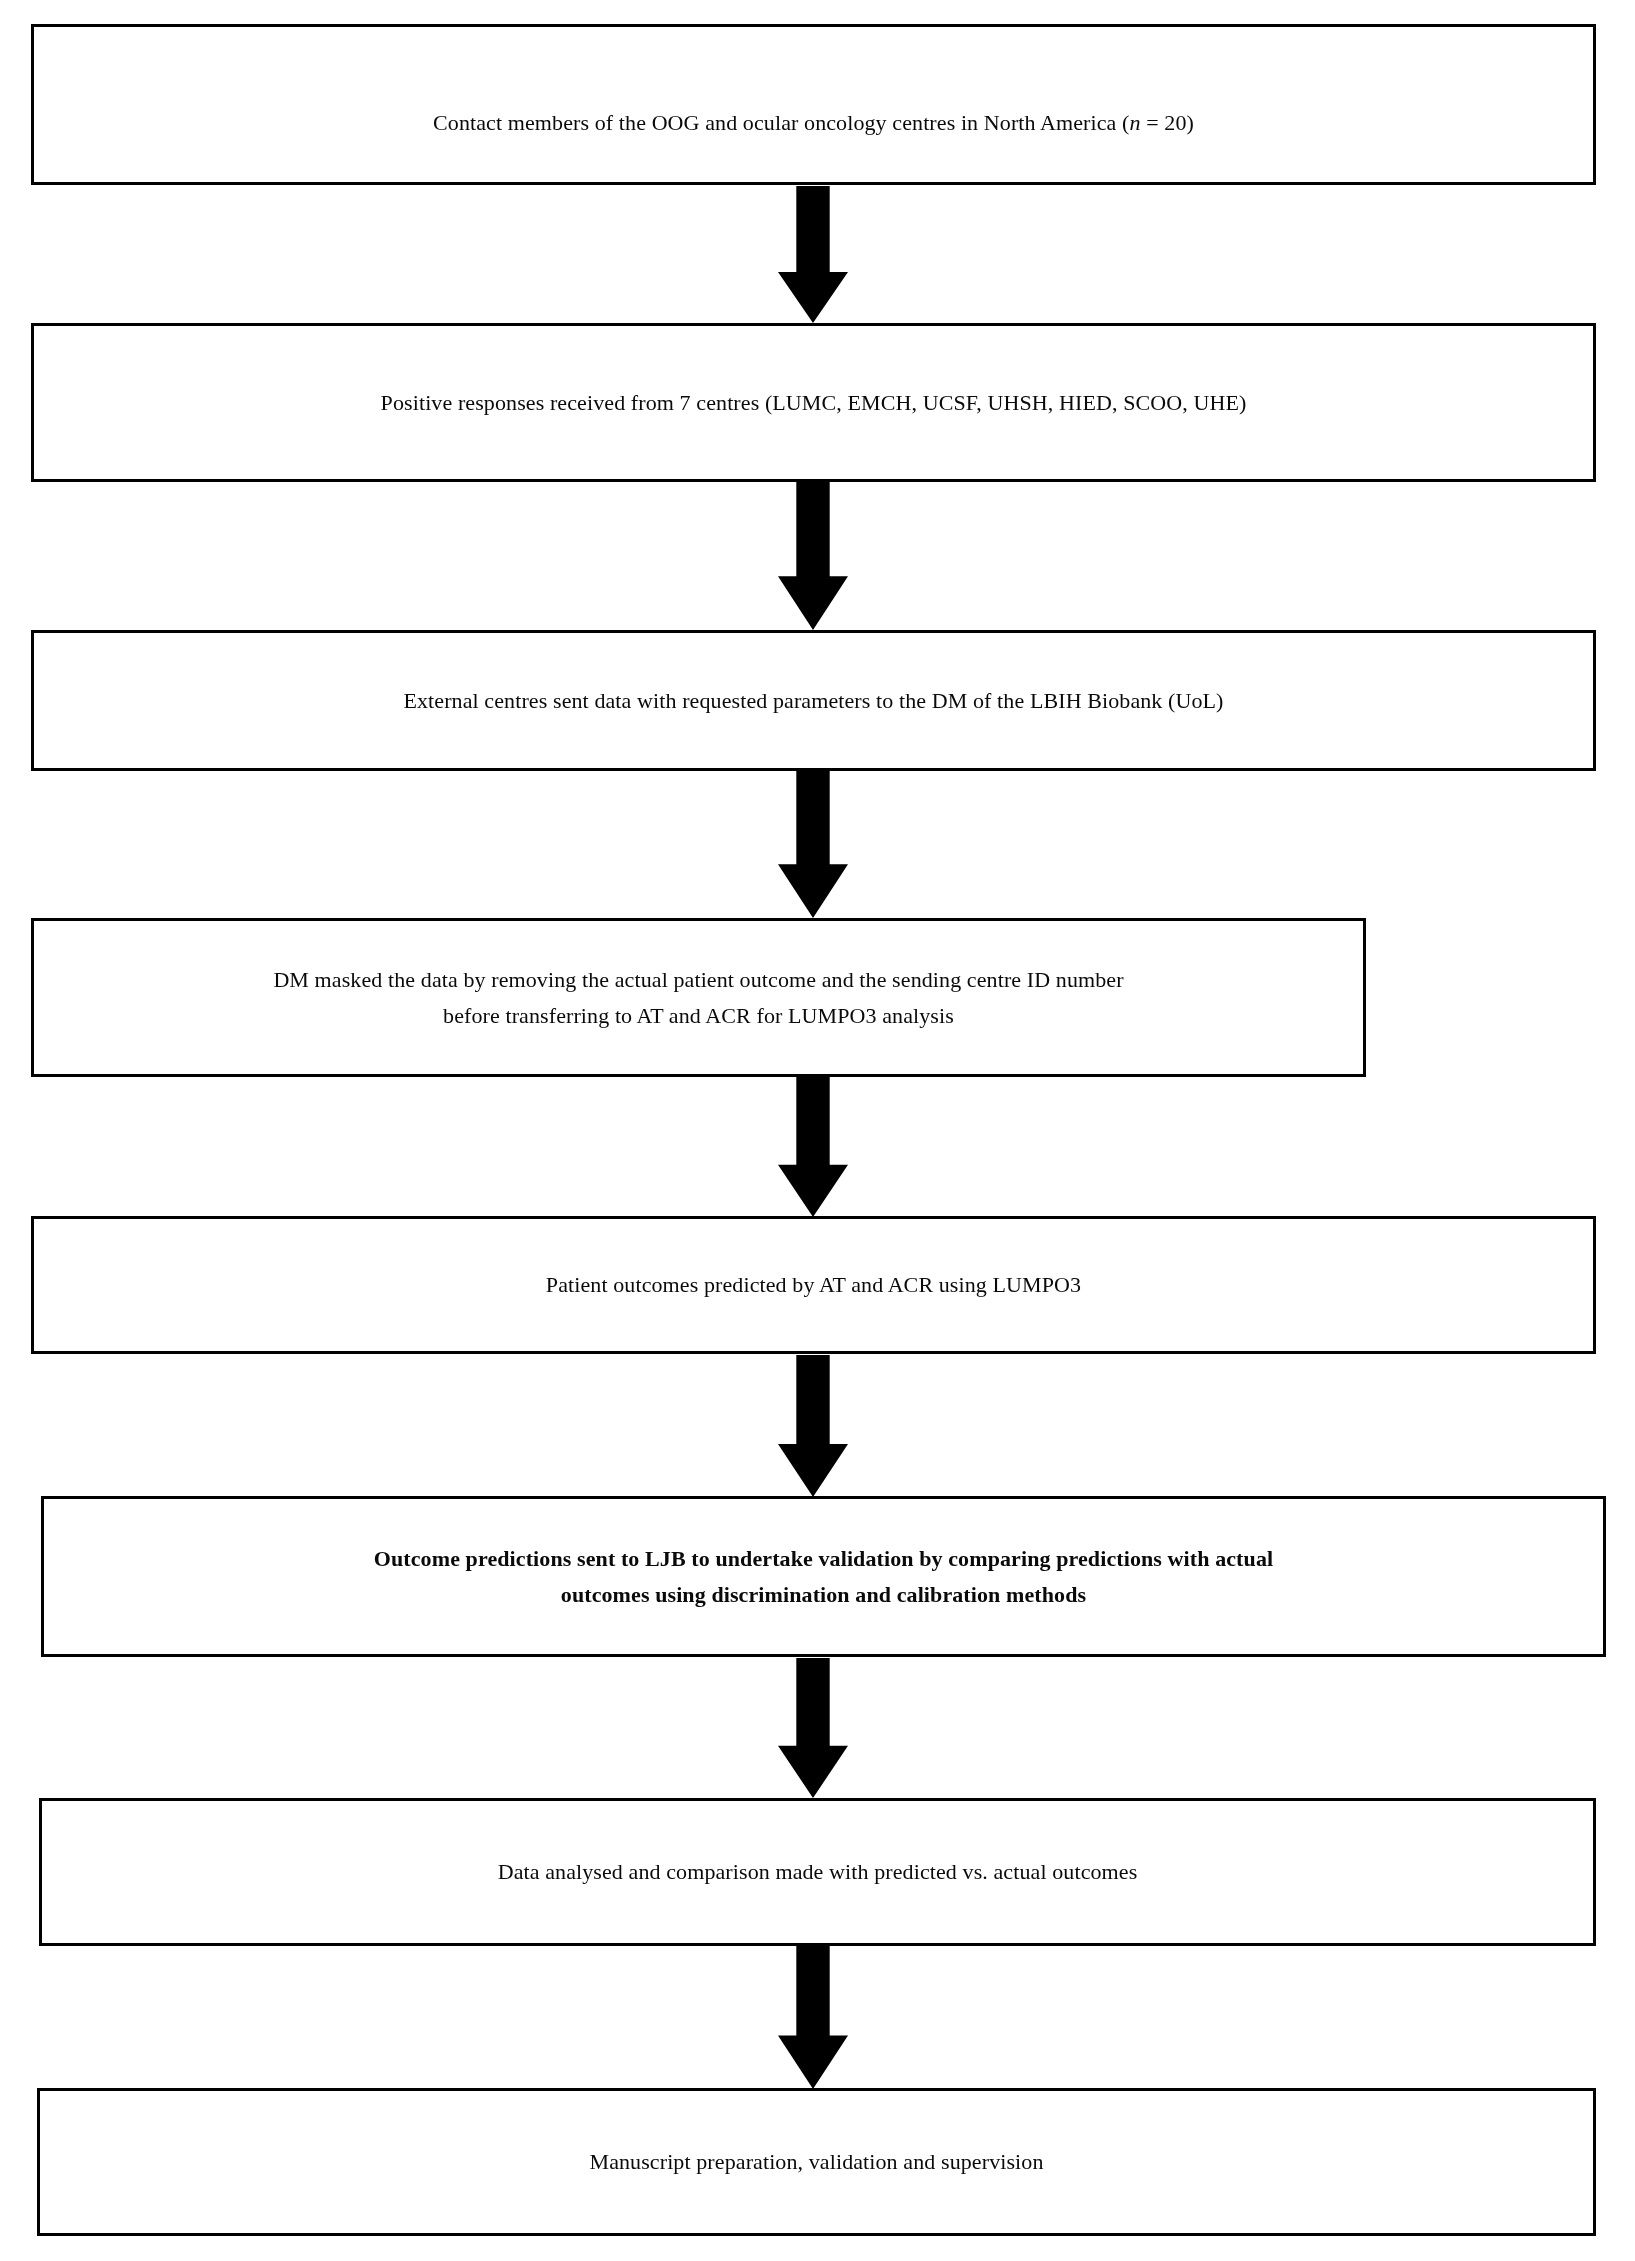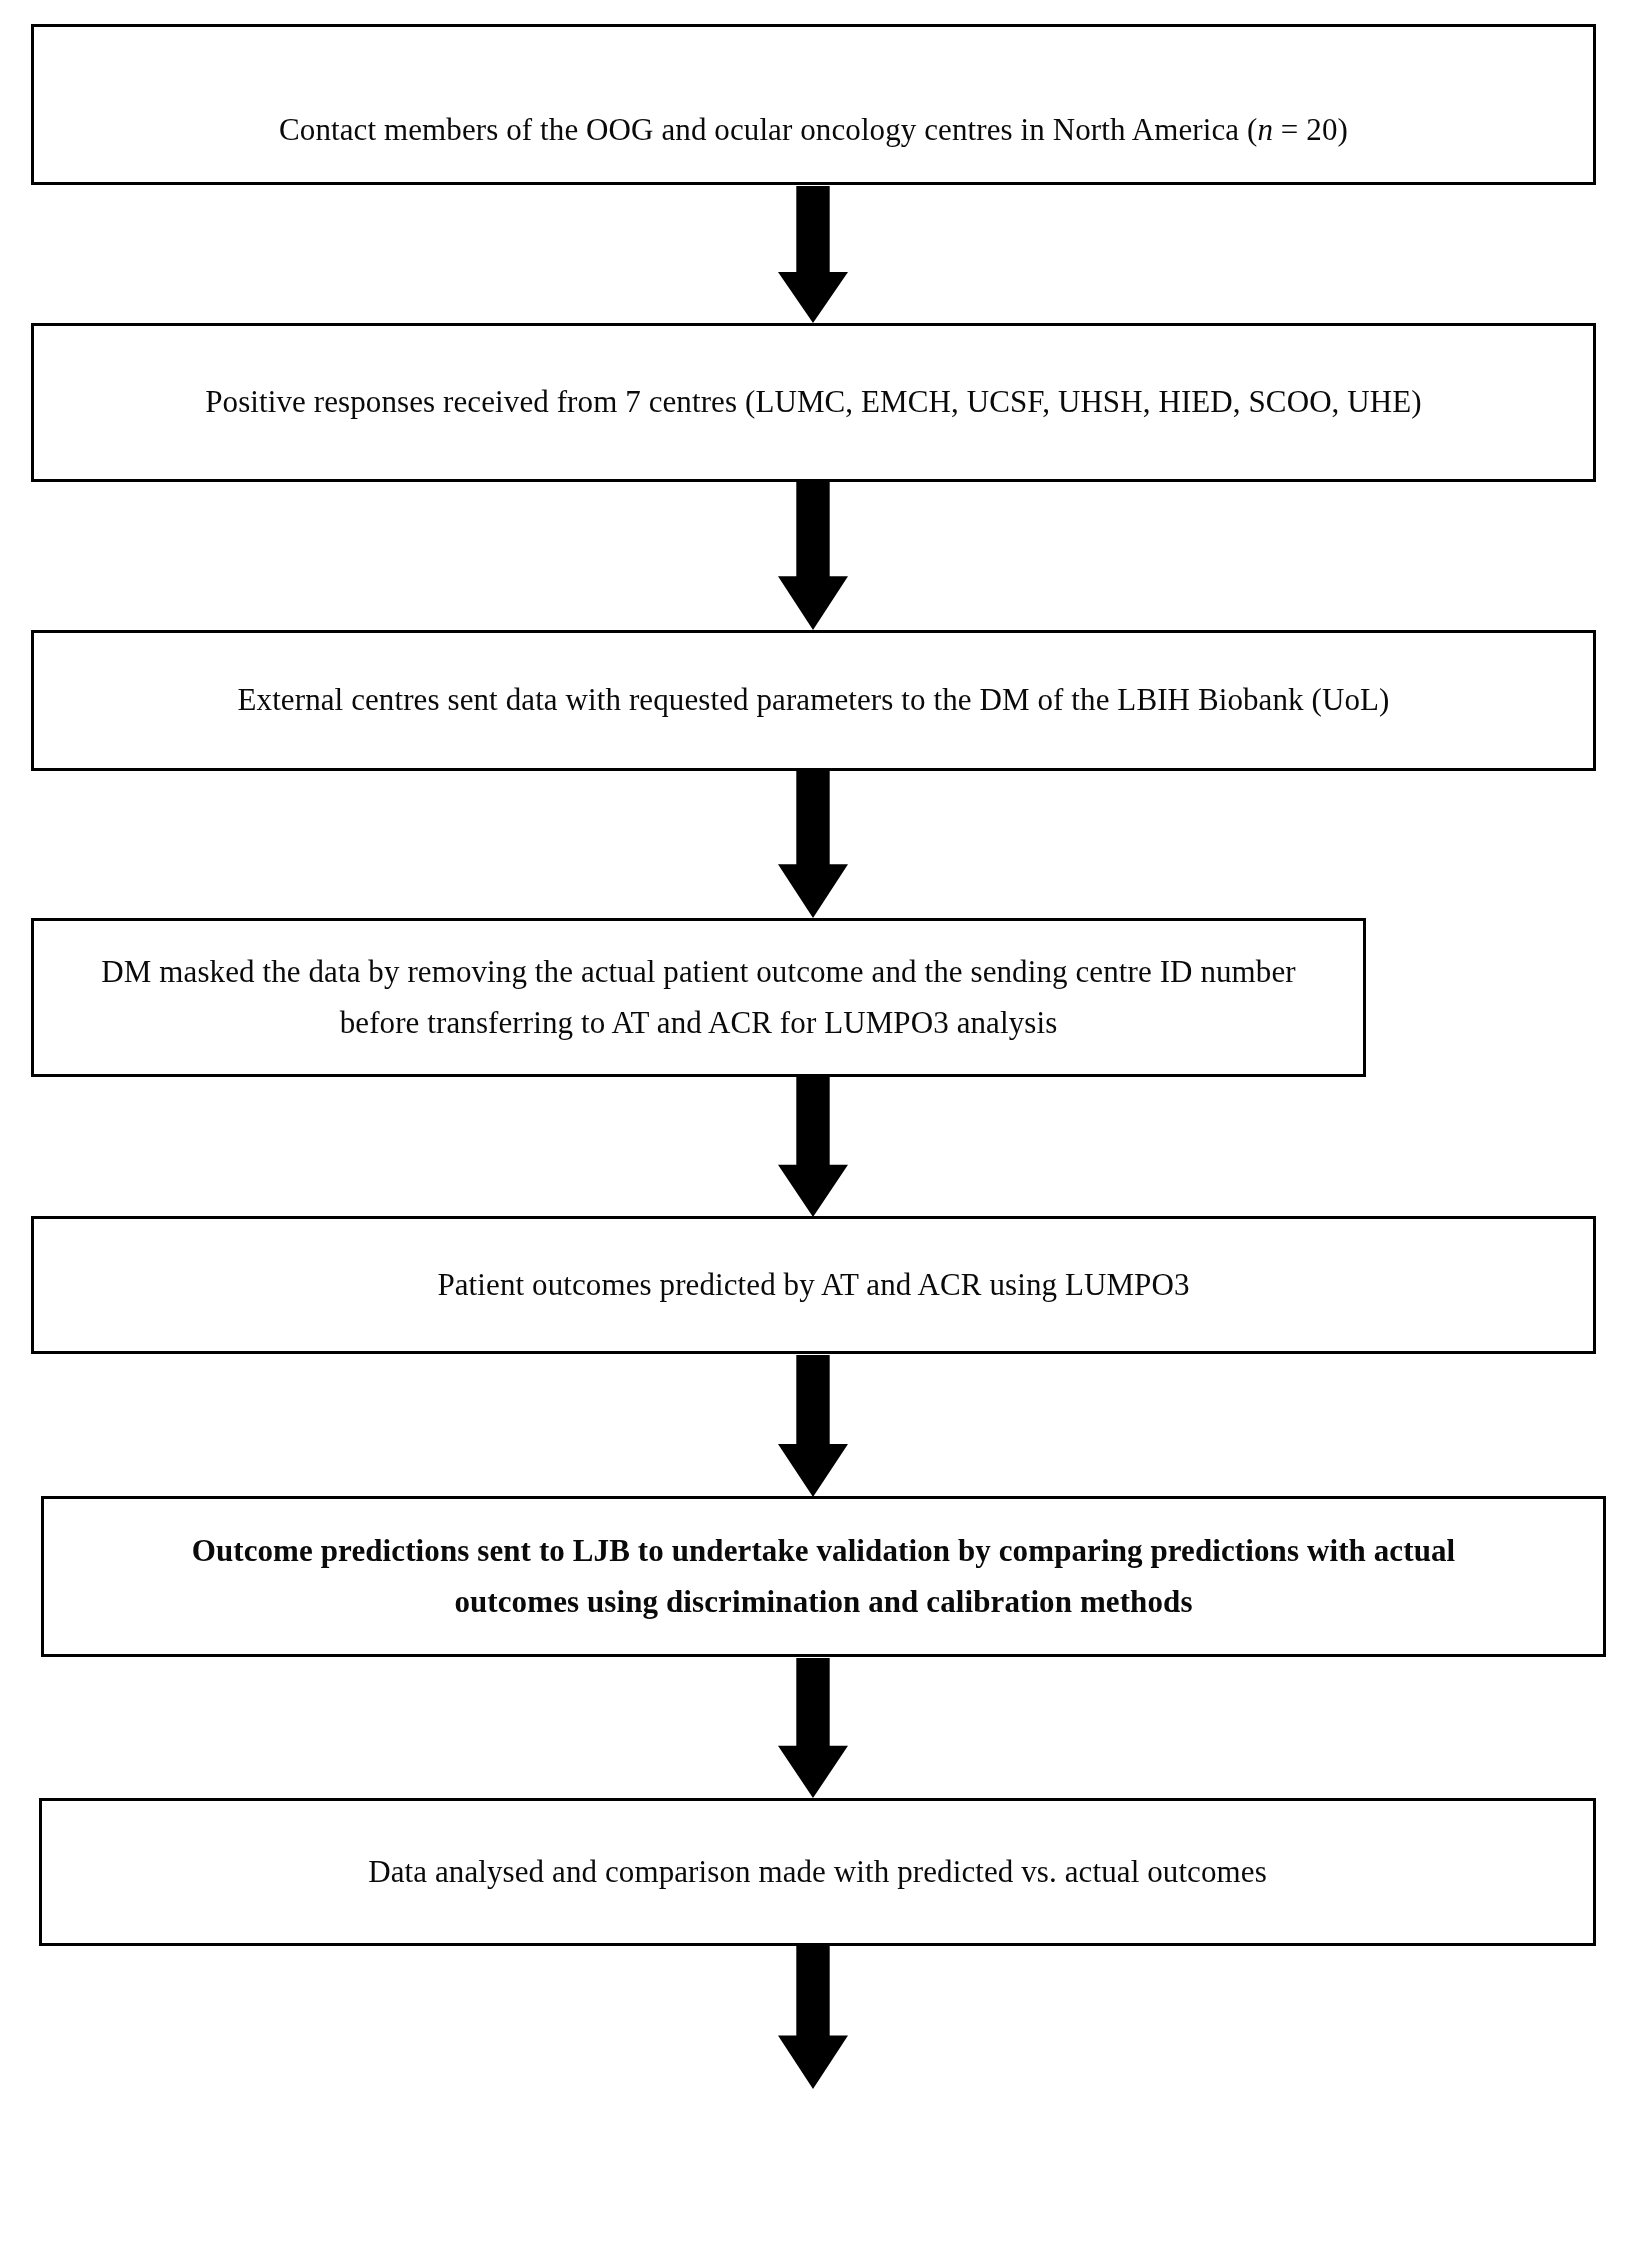--- a/index.html
+++ b/index.html
@@ -26,21 +26,21 @@
     position: absolute;
     box-sizing: border-box;
     border: 3.8px solid #000000;
     background: #ffffff;
     display: flex;
     align-items: center;
     justify-content: center;
     text-align: center;
   }
   .node-text {
-    font-size: 31px;
+    font-size: 22px;
     line-height: 1.62;
     letter-spacing: 0.1px;
     color: #0a0a0a;
     padding: 0 21.5px;
     white-space: pre-line;
   }
   .node-text .it {
     font-style: italic;
   }
   .arrow {
@@ -124,15 +124,18 @@
   <div class="node" style="left:39px; top:1798px; width:1557px; height:148px;">
     <div class="node-text">Data analysed and comparison made with predicted vs. actual outcomes</div>
   </div>
 
   <div class="arrow" style="left:778px; top:1946px; width:70px; height:143px;">
     <svg viewBox="0 0 130 265" preserveAspectRatio="none" aria-hidden="true">
       <polygon points="34,0 96,0 96,166 130,166 65,265 0,166 34,166" fill="#000000"></polygon>
     </svg>
   </div>
 
+  <div class="node" style="left:37px; top:2088px; width:1559px; height:148px;">
+    <div class="node-text">Manuscript preparation, validation and supervision</div>
+  </div>
 
 </div>
 
 
 </body></html>

